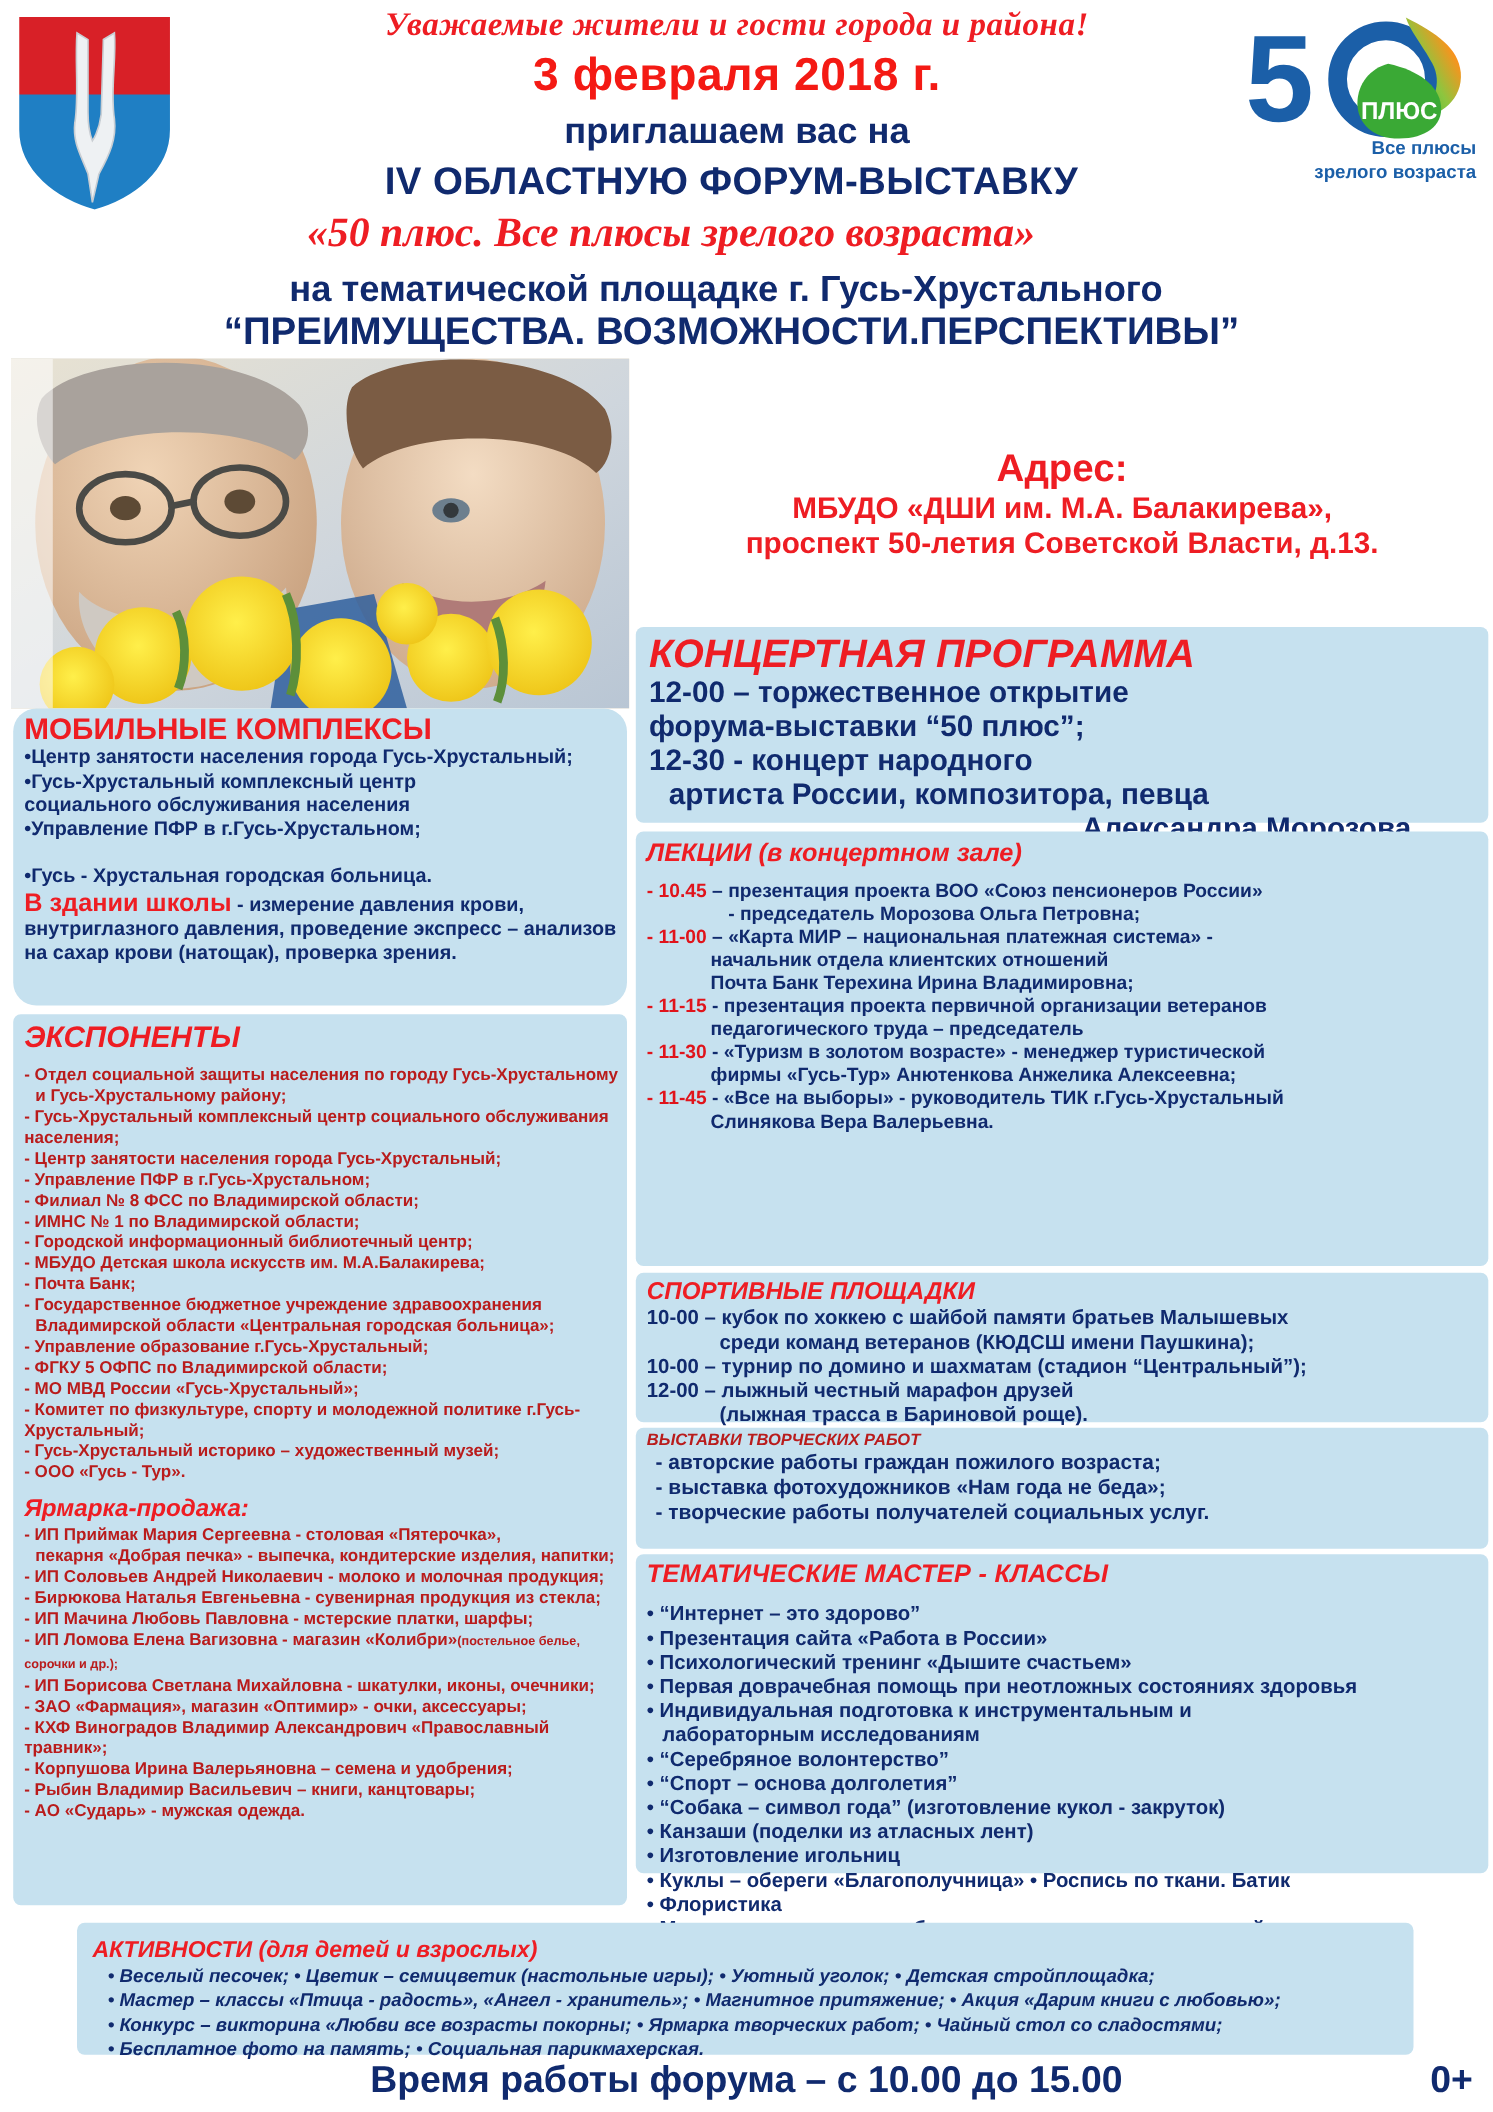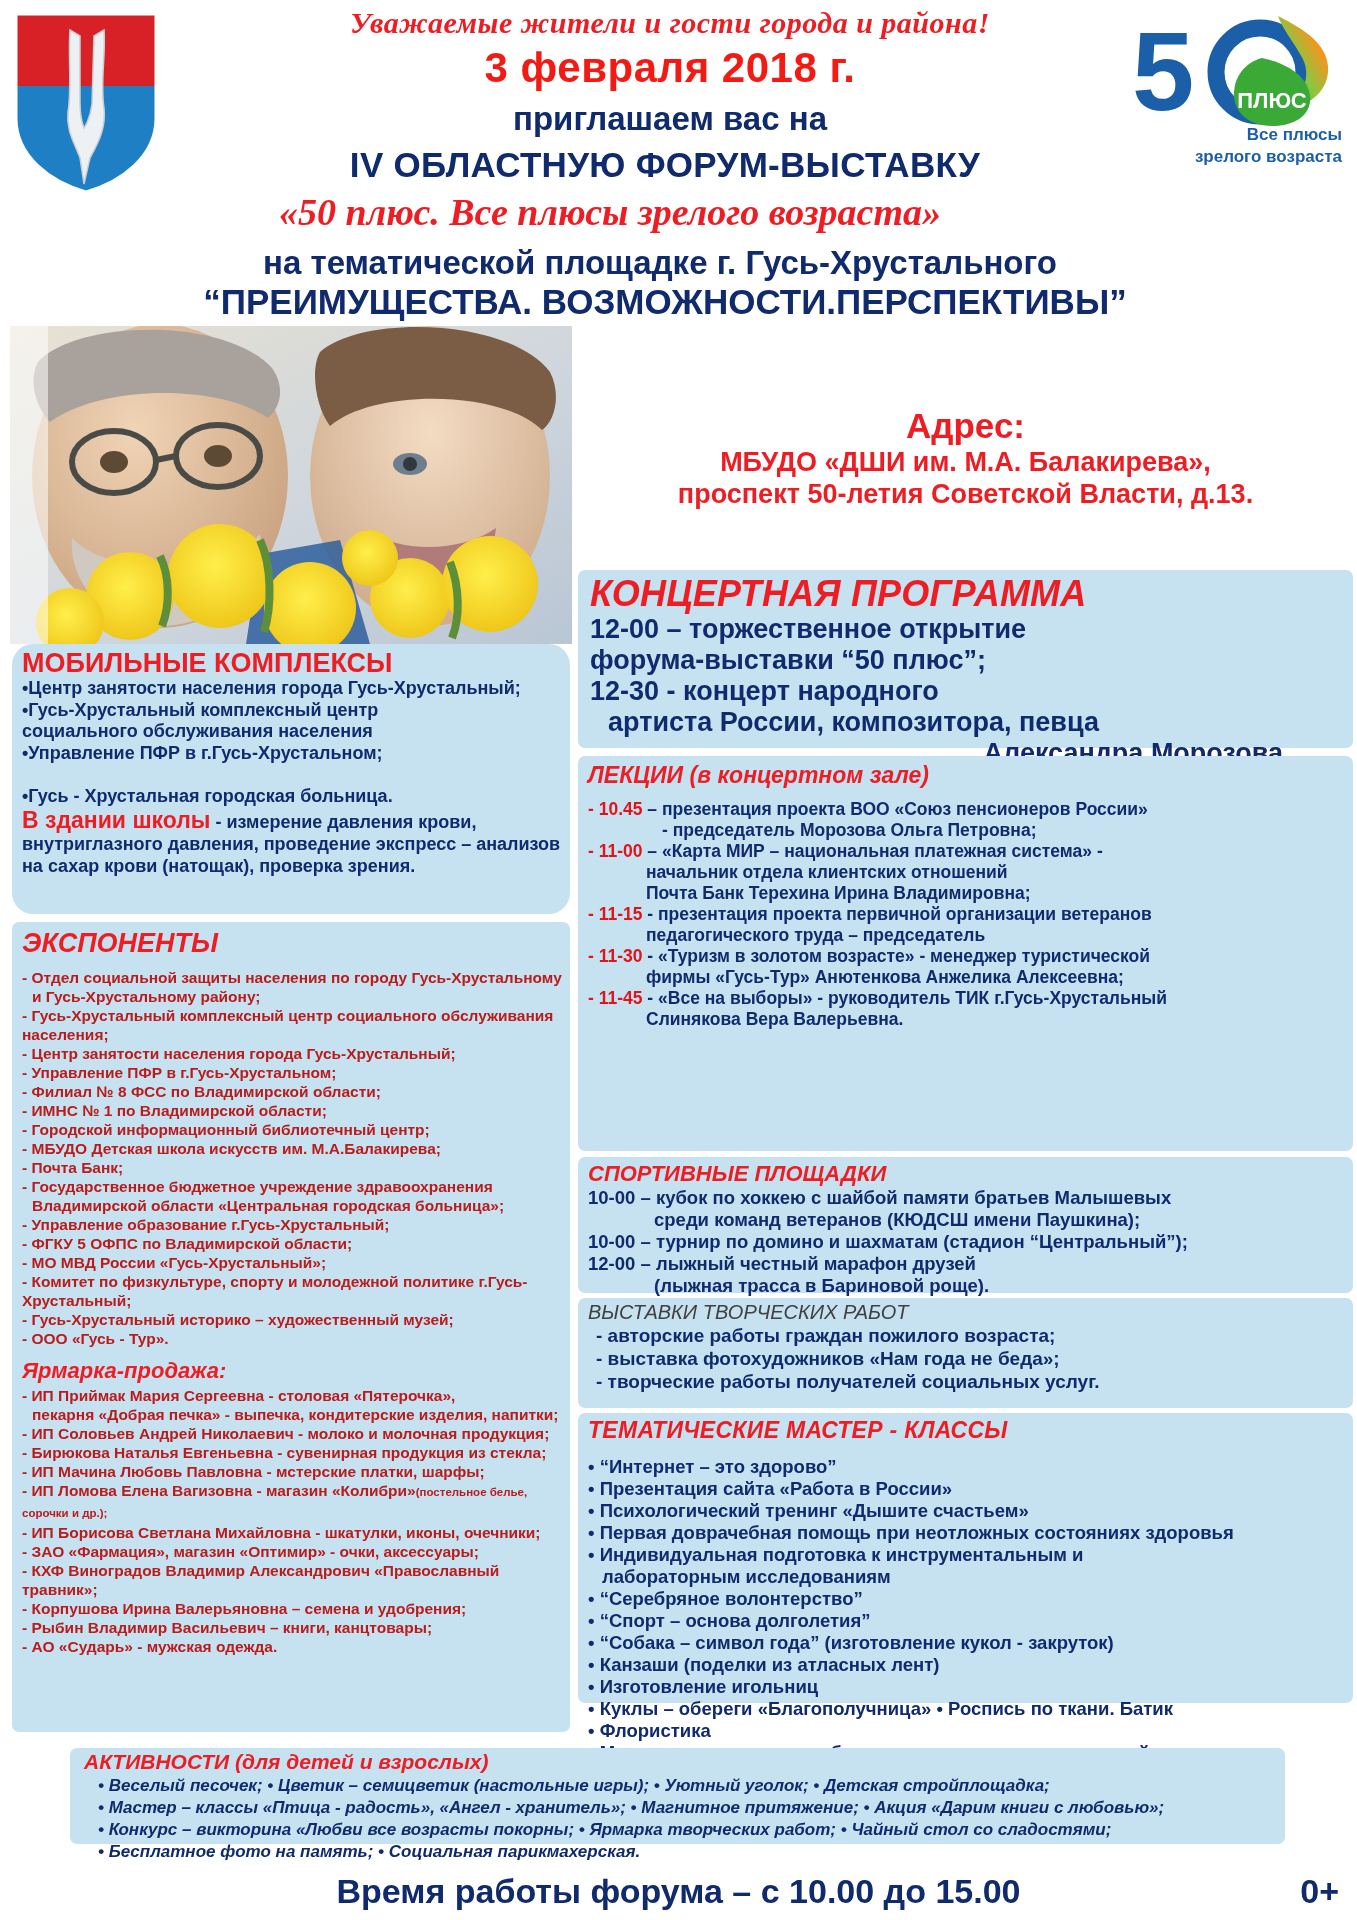--- a/index.html
+++ b/index.html
@@ -110,21 +110,21 @@
   .lect .sub2 { padding-left: 74px; }
 
   
   .sport { left: 578px; top: 1157px; width: 775px; height: 136px; padding: 4px 8px 0 10px; }
   .sport .title { font-size: 22px; font-weight: bold; font-style: italic; color: #ee1d23; }
   .sport .row { font-size: 18.5px; font-weight: bold; color: #102a6e; line-height: 22px; }
   .sport .sub { padding-left: 66px; }
 
   
   .expo { left: 578px; top: 1298px; width: 775px; height: 110px; padding: 3px 8px 0 10px; }
-  .expo .title { font-size: 20px; font-weight: normal; font-style: italic; color: #404040; }
+  .expo .title { font-size: 15px; font-weight: bold; font-style: italic; color: #b91c1c; }
   .expo .row { font-size: 19px; font-weight: bold; color: #102a6e; line-height: 23px; padding-left: 8px;}
 
   
   .mc { left: 578px; top: 1413px; width: 775px; height: 290px; padding: 4px 8px 0 10px; }
   .mc .title { font-size: 23px; font-weight: bold; font-style: italic; color: #ee1d23; letter-spacing:.3px;}
   .mc .row { font-size: 18.5px; font-weight: bold; color: #102a6e; line-height: 22px; }
   .mc .cont { padding-left: 14px; }
 
   
   .mob { left: 12px; top: 644px; width: 558px; height: 270px; padding: 4px 6px 0 10px; border-radius: 21px; }
@@ -135,21 +135,21 @@
 
   
   .exh { left: 12px; top: 922px; width: 558px; height: 810px; padding: 4px 6px 0 10px; }
   .exh .title { font-size: 27px; font-weight: bold; font-style: italic; color: #ee1d23; line-height: 34px; margin-bottom:8px;}
   .exh .row { font-size: 15.5px; font-weight: bold; color: #b91c1c; line-height: 19px; }
   .exh .sub { padding-left: 10px; }
   .exh .fair-title { font-size: 22px; font-weight: bold; font-style: italic; color: #ee1d23; line-height: 30px; margin-top: 8px;}
   .exh .fine { font-size: 11.5px; }
 
   
-  .act { left: 70px; top: 1748px; width: 1215px; height: 96px; padding: 1px 10px 0 14px; }
+  .act { left: 70px; top: 1748px; width: 1215px; height: 120px; padding: 12px 10px 0 14px; }
   .act .title { font-size: 21px; font-weight: bold; font-style: italic; color: #ee1d23; line-height: 26px;}
   .act .row { font-size: 17px; font-weight: bold; font-style: italic; color: #102a6e; line-height: 22px; padding-left: 14px;}
 
   
   .hours {
     position: absolute; left: 0; top: 1872px; width: 1357px;
     text-align: center; font-size: 34px; font-weight: bold; color: #102a6e;
   }
   .age {
     position: absolute; right: 18px; top: 1872px;

